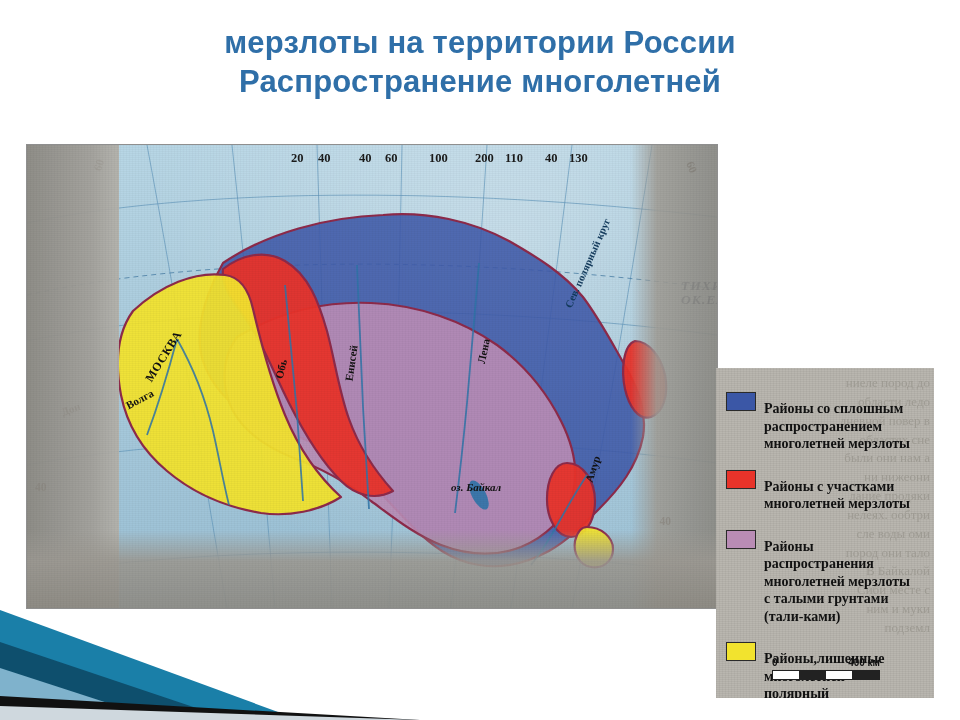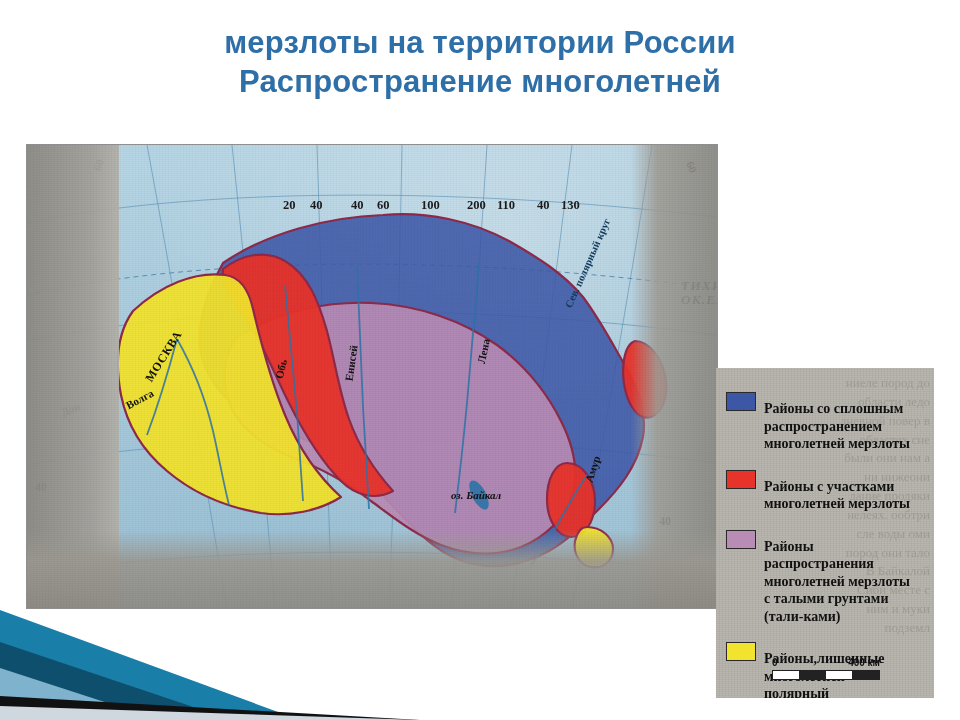--- a/index.html
+++ b/index.html
@@ -96,21 +96,21 @@
     position:absolute;
     left:536px; top:160px;
     font-size:10.5px; color:#123a5c; font-weight:bold;
     transform:rotate(-66deg); transform-origin:left top;
     white-space:nowrap;
     font-family:"Liberation Serif", serif;
   }
 
   
   .lon-labels {
-    position:absolute; left:0; top:6px; width:100%; height:16px;margin-top:47px;
+    position:absolute; left:8px; top:6px; width:100%; height:16px;
   }
   .lon-labels span {
     position:absolute;
     font-size:12.5px; font-weight:bold; color:#1b1b1b;
     font-family:"Liberation Serif", serif;
   }
   .lat-side {
     position:absolute;
     font-size:11.5px; font-weight:bold; color:#1b1b1b;
     font-family:"Liberation Serif", serif;
@@ -295,21 +295,21 @@
   <div class="pacific-label">ТИХИЙ ОК.ЕАН</div>
   <div class="arctic-circle-label">Сев. полярный круг</div>
 
   <span class="mlabel city" style="left:108px; top:204px; transform:rotate(-58deg);">МОСКВА</span>
   <span class="mlabel" style="left:98px; top:248px; transform:rotate(-28deg);">Волга</span>
   <span class="mlabel" style="left:34px; top:258px; transform:rotate(-20deg);">Дон</span>
   <span class="mlabel" style="left:244px; top:218px; transform:rotate(-76deg);">Обь</span>
   <span class="mlabel" style="left:306px; top:212px; transform:rotate(-82deg);">Енисей</span>
   <span class="mlabel" style="left:444px; top:200px; transform:rotate(-78deg);">Лена</span>
   <span class="mlabel" style="left:552px; top:318px; transform:rotate(-72deg);">Амур</span>
-  <span class="mlabel lake" style="left:424px; top:344px;text-align:right;">оз. Байкал</span>
+  <span class="mlabel lake" style="left:424px; top:336px;text-align:right;">оз. Байкал</span>
 
   <div class="map-paper-left"></div>
   <div class="map-paper-right"></div>
   <div class="map-paper-bottom"></div>
   <div class="grain"></div>
 </div>
 
 <div class="legend">
   <div class="legend-grain"></div>
   <div class="legend-ghost">ниеле пород до

